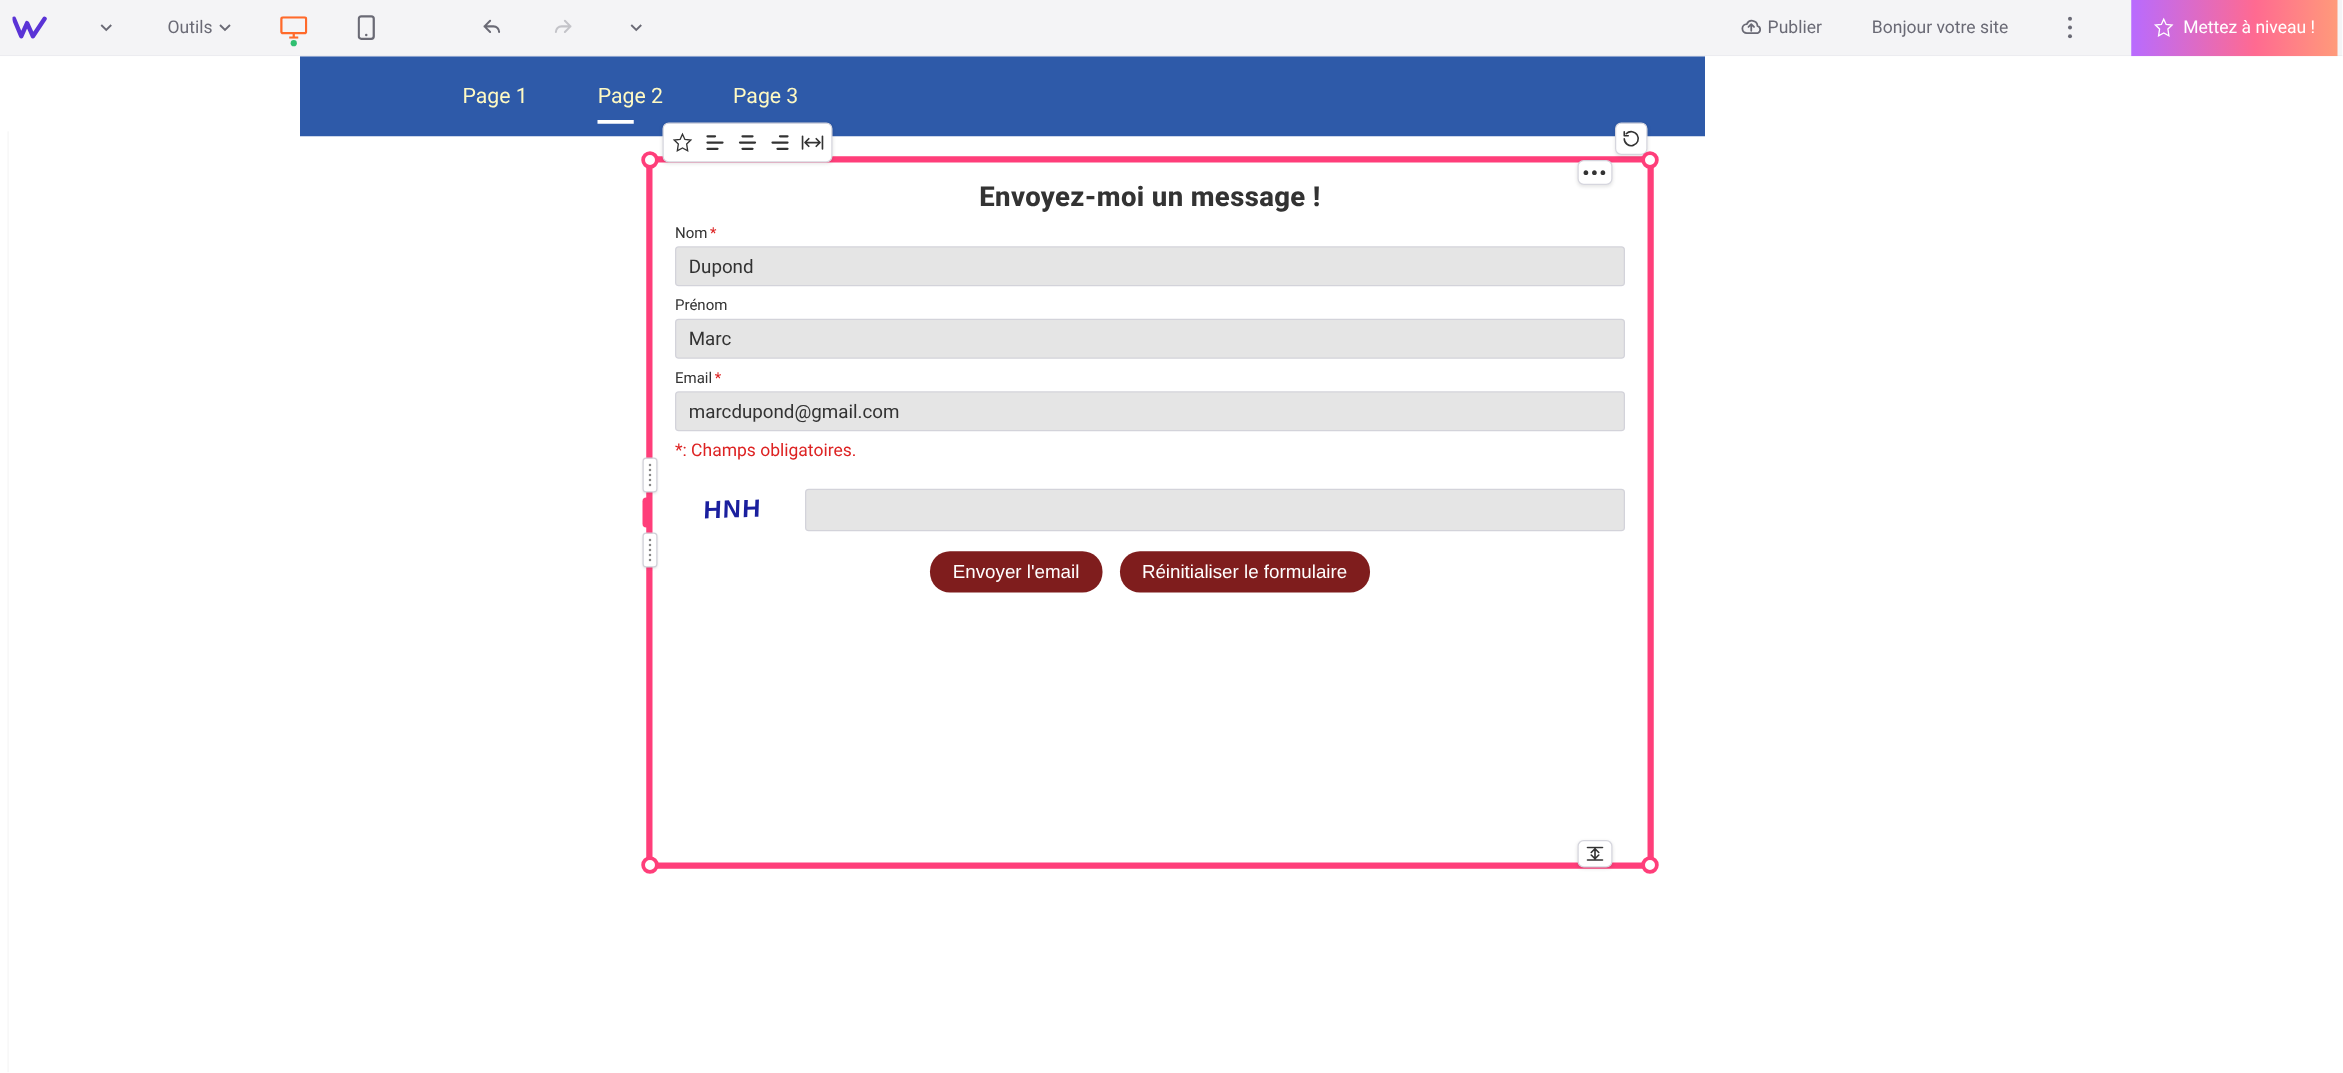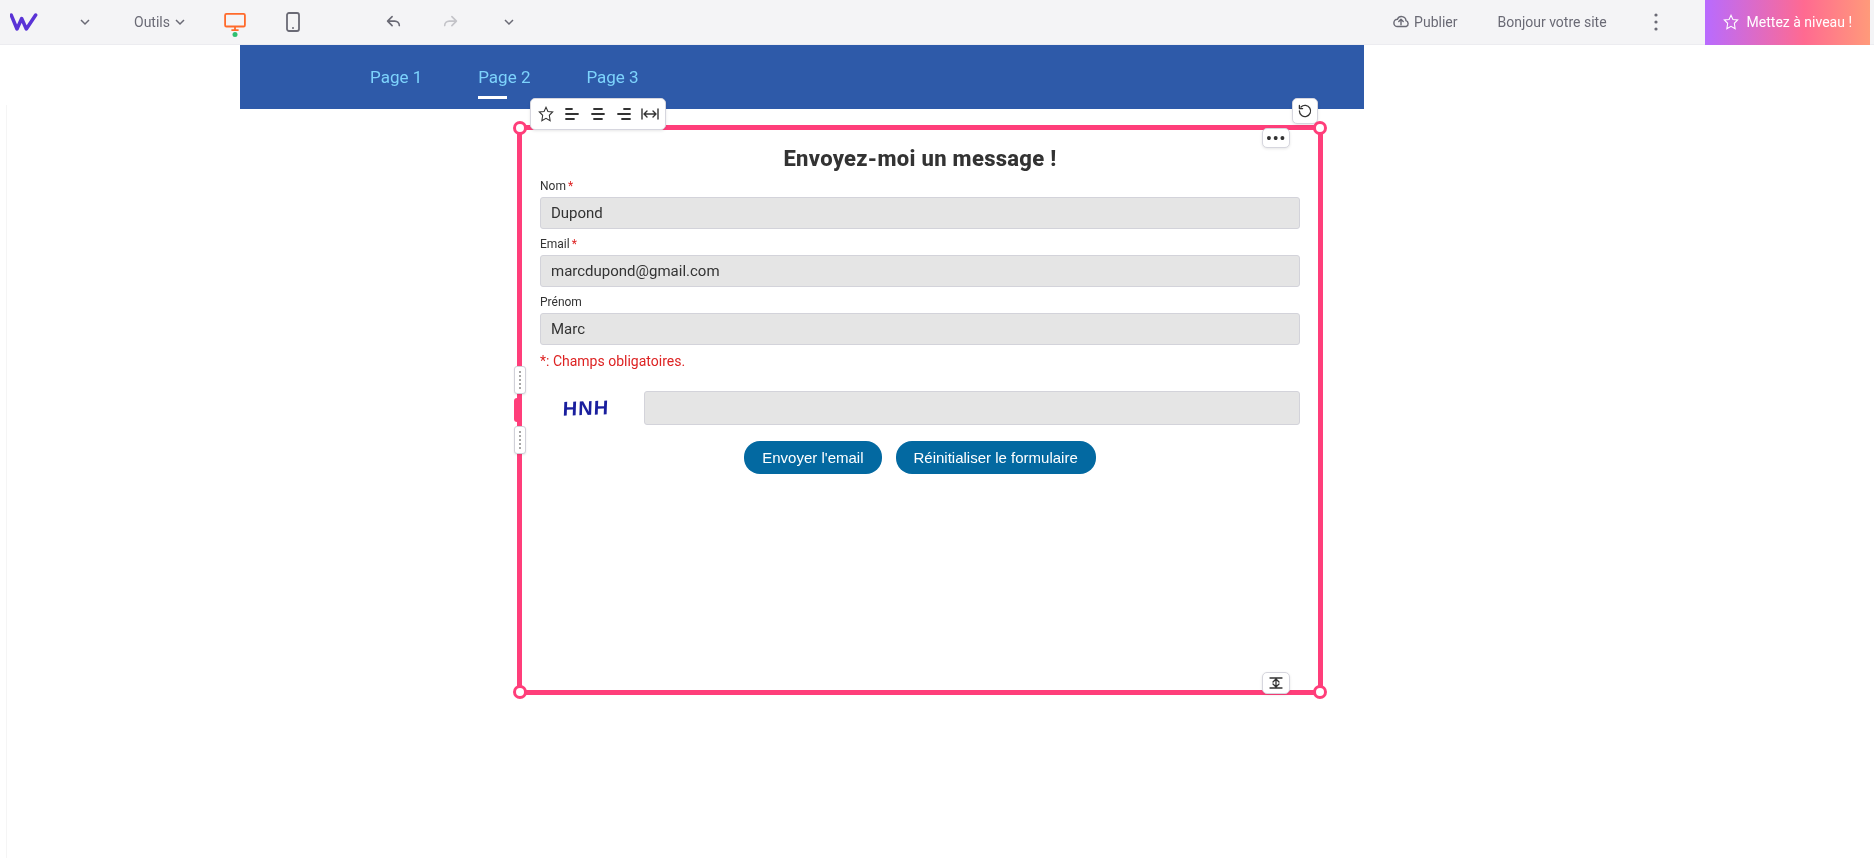--- a/index.html
+++ b/index.html
@@ -18,21 +18,21 @@
   .device-desktop::after { content:""; position:absolute; bottom:2px; left:50%; transform:translateX(-50%); width:5px; height:5px; border-radius:50%; background:#2fbf71; }
   .upgrade-btn { height:45px; display:flex; align-items:center; gap:8px; padding:0 18px; color:#fff; font-size:14px; background:linear-gradient(90deg,#b86bff 0%, #ff6a91 60%, #ff9a7a 100%); margin-left:8px; cursor:pointer; white-space:nowrap; }
 
   
   .stage-wrap { position:absolute; top:45px; left:0; right:0; bottom:0; overflow:auto; background:#fff; }
   .stage-ruler-edge { position:absolute; left:6px; top:60px; bottom:0; width:2px; background:transparent; border-left:1px solid rgba(0,0,0,0.04); }
   .page-area { position:relative; margin-left:240px; width:1124px; }
 
   
   .site-nav { background:#2e5aa9; height:64px; display:flex; align-items:center; gap:56px; padding-left:130px; color:#fff; font-size:17px; }
-  .site-nav .nav-item { cursor:pointer; padding:8px 0; position:relative; color:#7dd3fc; }
+  .site-nav .nav-item { cursor:pointer; padding:8px 0; position:relative; color:#fef9c3; }
   .site-nav .nav-item.active::after { content:""; position:absolute; bottom:-4px; left:0; width:55%; height:3px; background:#fff; }
 
   
   .selection { position:absolute; top:80px; left:277px; width:806px; height:570px; border:5px solid #ff3e7a; background:rgba(255,255,255,0.0); }
   .sel-handle { position:absolute; width:14px; height:14px; border-radius:50%; background:#fff; border:3px solid #ff3e7a; }
   .h-tl{ top:-9px; left:-9px } .h-tr{ top:-9px; right:-9px }
   .h-bl{ bottom:-9px; left:-9px } .h-br{ bottom:-9px; right:-9px }
   .sel-mid-left { position:absolute; left:-8px; top:50%; transform:translateY(-50%); display:flex; flex-direction:column; gap:4px; }
   .drag-dots { width:12px; height:28px; background:#fff; border:1px solid #d0d0d8; border-radius:3px; display:flex; flex-direction:column; align-items:center; justify-content:center; gap:2px; box-shadow:0 1px 2px rgba(0,0,0,.1); }
   .drag-dots span{ width:2px; height:2px; background:#888; border-radius:50%; }
@@ -52,21 +52,21 @@
   .fld { margin-bottom:8px; }
   .fld label { display:block; font-size:12px; color:#333; margin-bottom:4px; }
   .req { color:#d22; margin-left:2px; }
   .fld input[type=text], .fld textarea, .captcha-row input { width:100%; border:1px solid #d3d3da; border-radius:3px; padding:6px 10px; font:inherit; color:#333; background:#e5e5e5; }
   .fld textarea { height:196px; resize:both; }
   .mandatory { color:#d22; font-size:14px; margin:6px 0 22px; }
   .captcha-row { display:flex; align-items:center; gap:12px; }
   .captcha-img { width:92px; height:34px; display:flex; align-items:center; justify-content:center; font-family:"Comic Sans MS", cursive, sans-serif; font-weight:700; color:#1a1f9e; font-size:20px; transform:skewX(-4deg) rotate(-2deg); letter-spacing:1px; }
   .captcha-row input { flex:1; height:34px; }
   .btn-row { display:flex; justify-content:center; gap:14px; margin-top:16px; }
-  .pbtn { background:#0369a1; color:#fff; border:none; border-radius:16px; padding:8px 18px; font-size:15px; cursor:pointer; }
+  .pbtn { background:#7f1d1d; color:#fff; border:none; border-radius:16px; padding:8px 18px; font-size:15px; cursor:pointer; }
 </style>
 </head>
 <body>
 
 <div class="topbar">
   <div class="tb-left">
 
     <div class="logo">
       <svg viewBox="0 0 48 32">
           <path d="M2 4 L12 28 L20 10 L28 28 L44 4" fill="none" stroke="#5a33d6" stroke-width="6" stroke-linecap="round" stroke-linejoin="round"></path>
@@ -230,27 +230,27 @@
 
       <div class="form-inner">
         <div class="form-title">Envoyez-moi un message !</div>
 
         <div class="fld">
           <label><span>Nom</span><span class="req">*</span></label>
           <input type="text" value="Dupond" style="">
         </div>
 
         <div class="fld">
+          <label>Prénom</label>
+          <input type="text" value="Marc" style="">
+        </div>
+
+        <div class="fld">
           <label><span>Email</span><span class="req">*</span></label>
           <input type="text" value="marcdupond@gmail.com" style="">
-        </div>
-
-        <div class="fld">
-          <label>Prénom</label>
-          <input type="text" value="Marc" style="">
         </div>
 
 
         <div class="mandatory">*: Champs obligatoires.</div>
 
         <div class="captcha-row">
           <div class="captcha-img">HNH</div>
           <input type="text" style="">
         </div>
 

